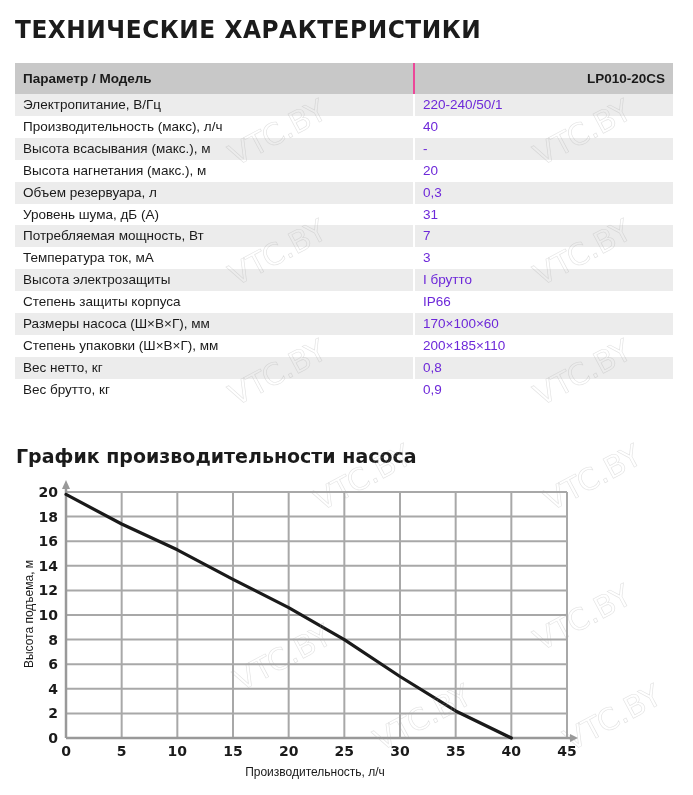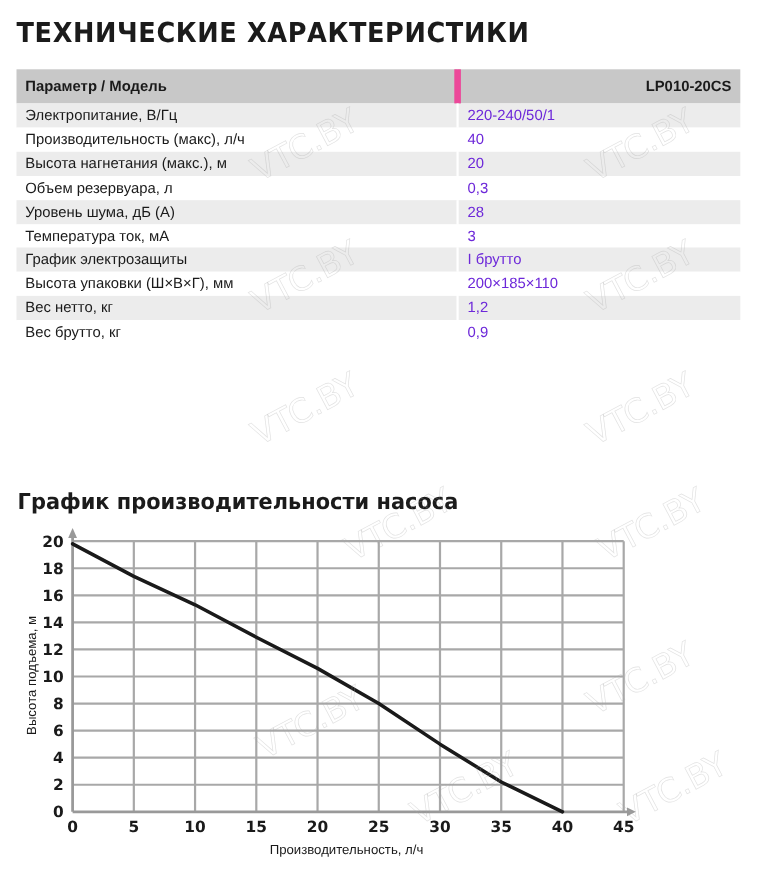--- a/index.html
+++ b/index.html
@@ -1,21 +1,21 @@
 <!DOCTYPE html>
 <html><head>
 <meta charset="utf-8">
 <style>
   html, body { margin: 0; padding: 0; background: #ffffff; }
   body { width: 693px; height: 795px; position: relative; overflow: hidden; font-family: "DejaVu Sans", sans-serif; color: #1a1a1a; }
   .page-title { position: absolute; left: 15px; top: 15px; font-family: "DejaVu Sans", sans-serif; font-weight: bold; font-size: 25px; letter-spacing: 0.6px; color: #1b1b1b; white-space: nowrap; transform: scaleX(0.93); transform-origin: left top; }
   .spec-table { position: absolute; left: 15px; top: 63px; width: 658px; border-collapse: collapse; font-family: "Liberation Sans", sans-serif; font-size: 13.5px; }
   .spec-table th, .spec-table td { padding: 0 8px; height: 21.9px; line-height: 21.9px; white-space: nowrap; }
   .spec-table thead th { background: #c8c8c8; height: 31px; line-height: 31px; font-weight: bold; font-size: 13.5px; }
-  .spec-table th.col-param { text-align: left; width: 382px; border-right: 6px solid #ec4899; }
+  .spec-table th.col-param { text-align: left; width: 382px; border-right: 2px solid #ec4899; }
   .spec-table th.col-model { text-align: right; }
   .spec-table td.param { text-align: left; border-right: 2px solid #ffffff; margin-left: 40px; }
   .spec-table td.val { text-align: left; color: #6d28d9; }
   .spec-table tbody tr:nth-child(odd) td { background: #ececec; }
   .spec-table tbody tr:nth-child(even) td { background: #ffffff; }
   .chart-title { position: absolute; left: 16px; top: 444px; font-family: "DejaVu Sans", sans-serif; font-weight: bold; font-size: 20px; color: #1b1b1b; white-space: nowrap; transform: scaleX(0.95); transform-origin: left top; }
   .chart-svg { position: absolute; left: 0; top: 470px; }
   .tick { font-family: "DejaVu Sans", sans-serif; font-weight: bold; font-size: 14px; fill: #1a1a1a; }
   .axis-label { font-family: "Liberation Sans", sans-serif; font-size: 12px; fill: #1a1a1a; }
   .watermark { position: absolute; font-family: "DejaVu Sans", sans-serif; font-size: 30px; color: transparent; -webkit-text-stroke: 0.6px rgba(170,170,170,0.35); transform: rotate(-28deg); pointer-events: none; white-space: nowrap; }
@@ -35,46 +35,62 @@
   <tbody id="spec-body">
       <tr>
         <td class="param">Электропитание, В/Гц</td>
         <td class="val">220-240/50/1</td>
       </tr>
       <tr>
         <td class="param">Производительность (макс), л/ч</td>
         <td class="val">40</td>
       </tr>
       <tr>
+        <td class="param">Высота всасывания (макс.), м</td>
+        <td class="val">-</td>
+      </tr>
+      <tr>
         <td class="param">Высота нагнетания (макс.), м</td>
         <td class="val">20</td>
       </tr>
       <tr>
         <td class="param">Объем резервуара, л</td>
         <td class="val">0,3</td>
       </tr>
       <tr>
         <td class="param">Уровень шума, дБ (А)</td>
-        <td class="val">28</td>
+        <td class="val">31</td>
+      </tr>
+      <tr>
+        <td class="param">Потребляемая мощность, Вт</td>
+        <td class="val">7</td>
       </tr>
       <tr>
         <td class="param">Температура ток, мА</td>
         <td class="val">3</td>
       </tr>
       <tr>
-        <td class="param">График электрозащиты</td>
+        <td class="param">Высота электрозащиты</td>
         <td class="val">I брутто</td>
       </tr>
       <tr>
-        <td class="param">Высота упаковки (Ш×В×Г), мм</td>
+        <td class="param">Степень защиты корпуса</td>
+        <td class="val">IP66</td>
+      </tr>
+      <tr>
+        <td class="param">Размеры насоса (Ш×В×Г), мм</td>
+        <td class="val">170×100×60</td>
+      </tr>
+      <tr>
+        <td class="param">Степень упаковки (Ш×В×Г), мм</td>
         <td class="val">200×185×110</td>
       </tr>
       <tr>
         <td class="param">Вес нетто, кг</td>
-        <td class="val">1,2</td>
+        <td class="val">0,8</td>
       </tr>
       <tr>
         <td class="param">Вес брутто, кг</td>
         <td class="val">0,9</td>
       </tr>
     </tbody>
 </table>
 
 <div class="chart-title">График производительности насоса</div>
 

